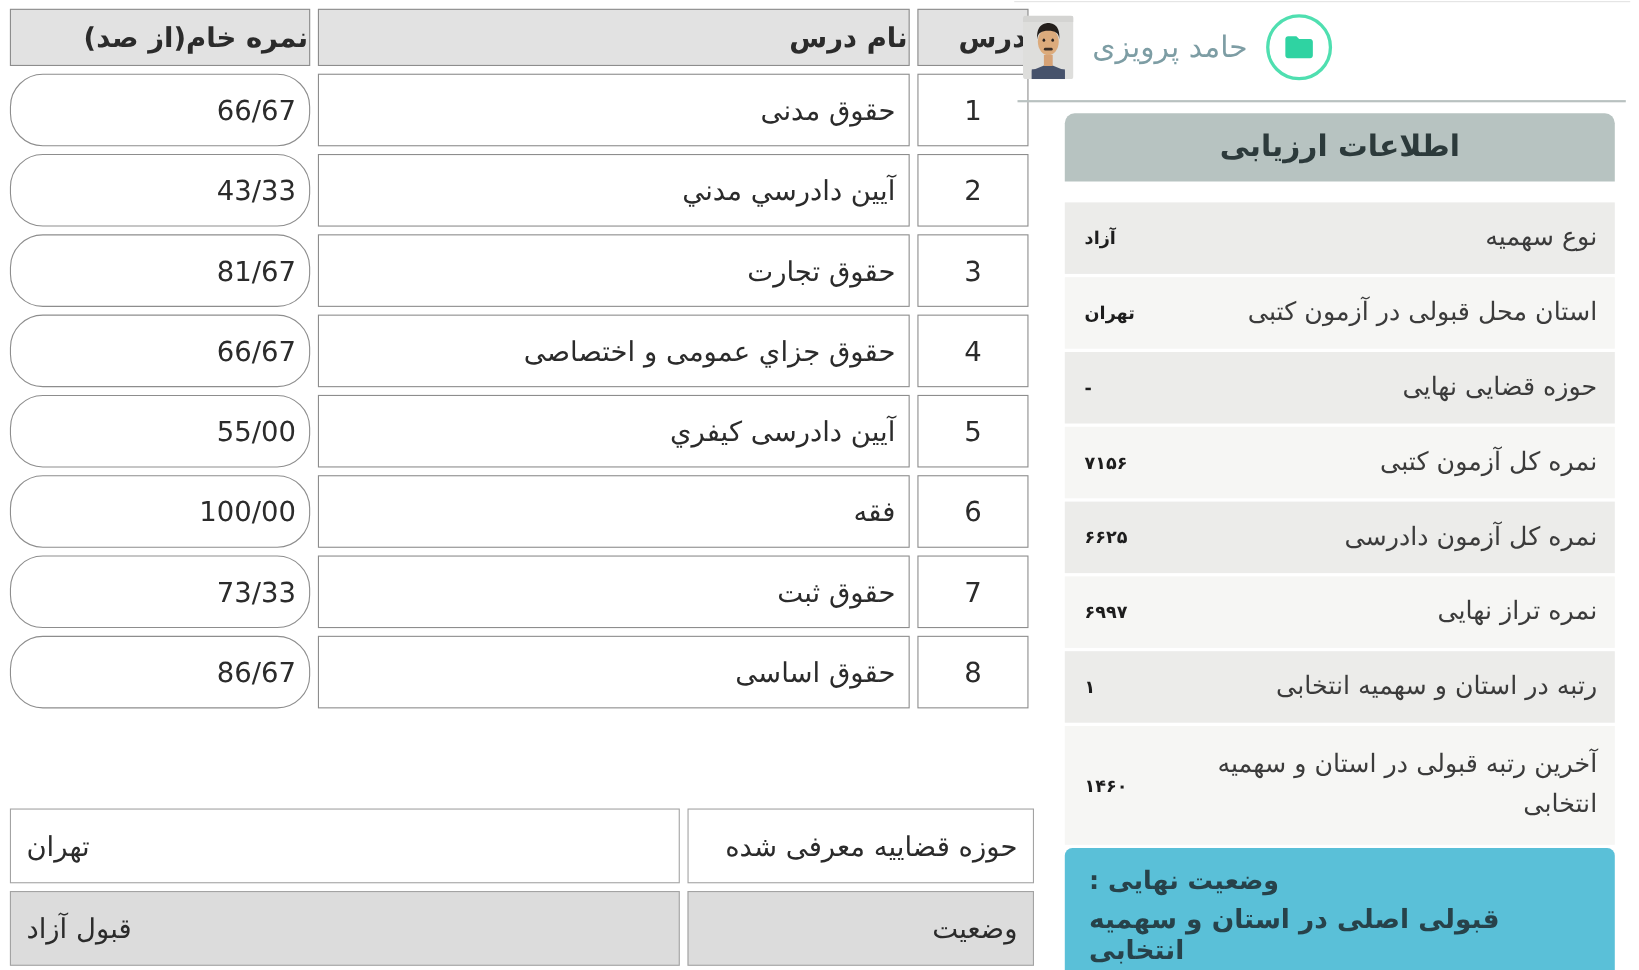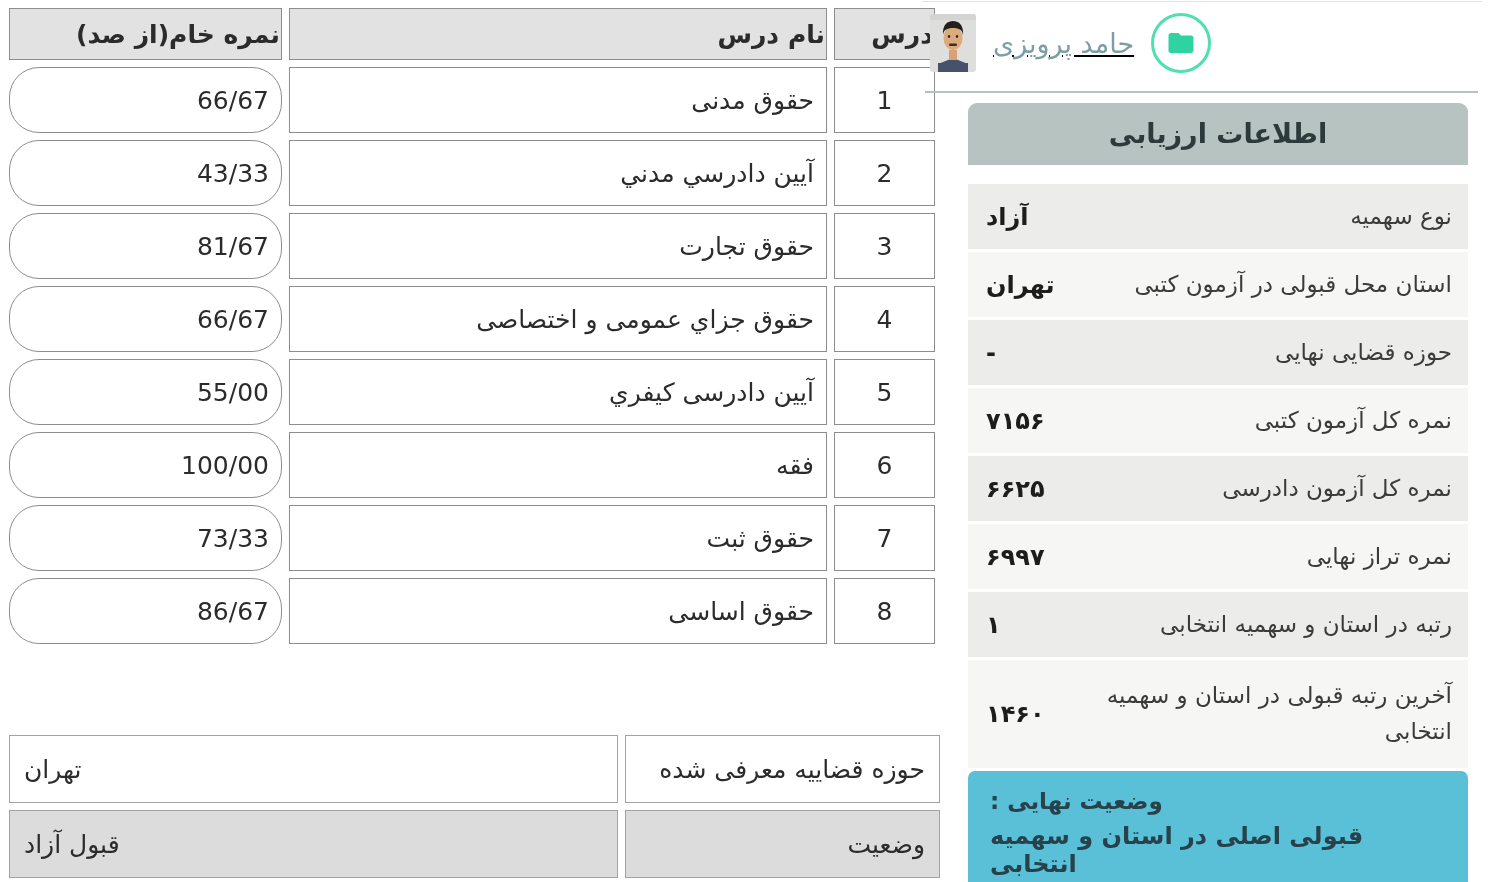--- a/index.html
+++ b/index.html
@@ -46,21 +46,21 @@
   td.s-label{width:298px;text-align:right;padding-right:14px;}
   td.s-value{width:592px;text-align:left;padding-left:14px;}
   td.s-value .val{display:inline-block;direction:rtl;}
 
   
   .right{position:absolute;left:920px;top:0;width:570px;height:882px;}
   .top-hairline{position:absolute;top:1px;left:2px;width:560px;height:1px;background:#e3e3e3;}
 
   .profile-bar{
     position:absolute;top:12px;left:10px;height:62px;
-    display:flex;align-items:center;gap:17px;text-decoration:underline;
+    display:flex;align-items:center;gap:17px;
   }
   .avatar{width:46px;height:58px;border-radius:3px;overflow:hidden;display:block;}
   .user-name{direction:rtl;font-size:27px;color:#7d9da4;white-space:nowrap;}
   .folder-button{
     width:54px;height:54px;border-radius:50%;
     border:3px solid #4fdfb0;background:#ffffff;
     display:flex;align-items:center;justify-content:center;
     cursor:pointer;
   }
 
@@ -76,21 +76,21 @@
   .panel-row{
     display:flex;justify-content:space-between;align-items:center;
     min-height:65px;margin-bottom:3px;padding:0 16px;
     box-sizing:border-box;
   }
   .panel-row .rlabel{
     font-size:23px;color:#3b3b3b;
     max-width:355px;line-height:1.55;
   }
   .panel-row .rvalue{
-    font-size:24px;font-weight:bold;color:#1d1d1d;text-align:left;
+    font-size:16px;font-weight:bold;color:#1d1d1d;text-align:left;
     padding-left:2px;
   }
   .row-a{background:#ececea;}
   .row-b{background:#f6f6f4;}
   .panel-row.tall{min-height:108px;padding-top:6px;padding-bottom:6px;}
 
   .final-box{
     background:#5ac0d8;border-radius:7px;margin-top:1px;
     padding:17px 28px 21px 22px;color:#27424a;
   }

